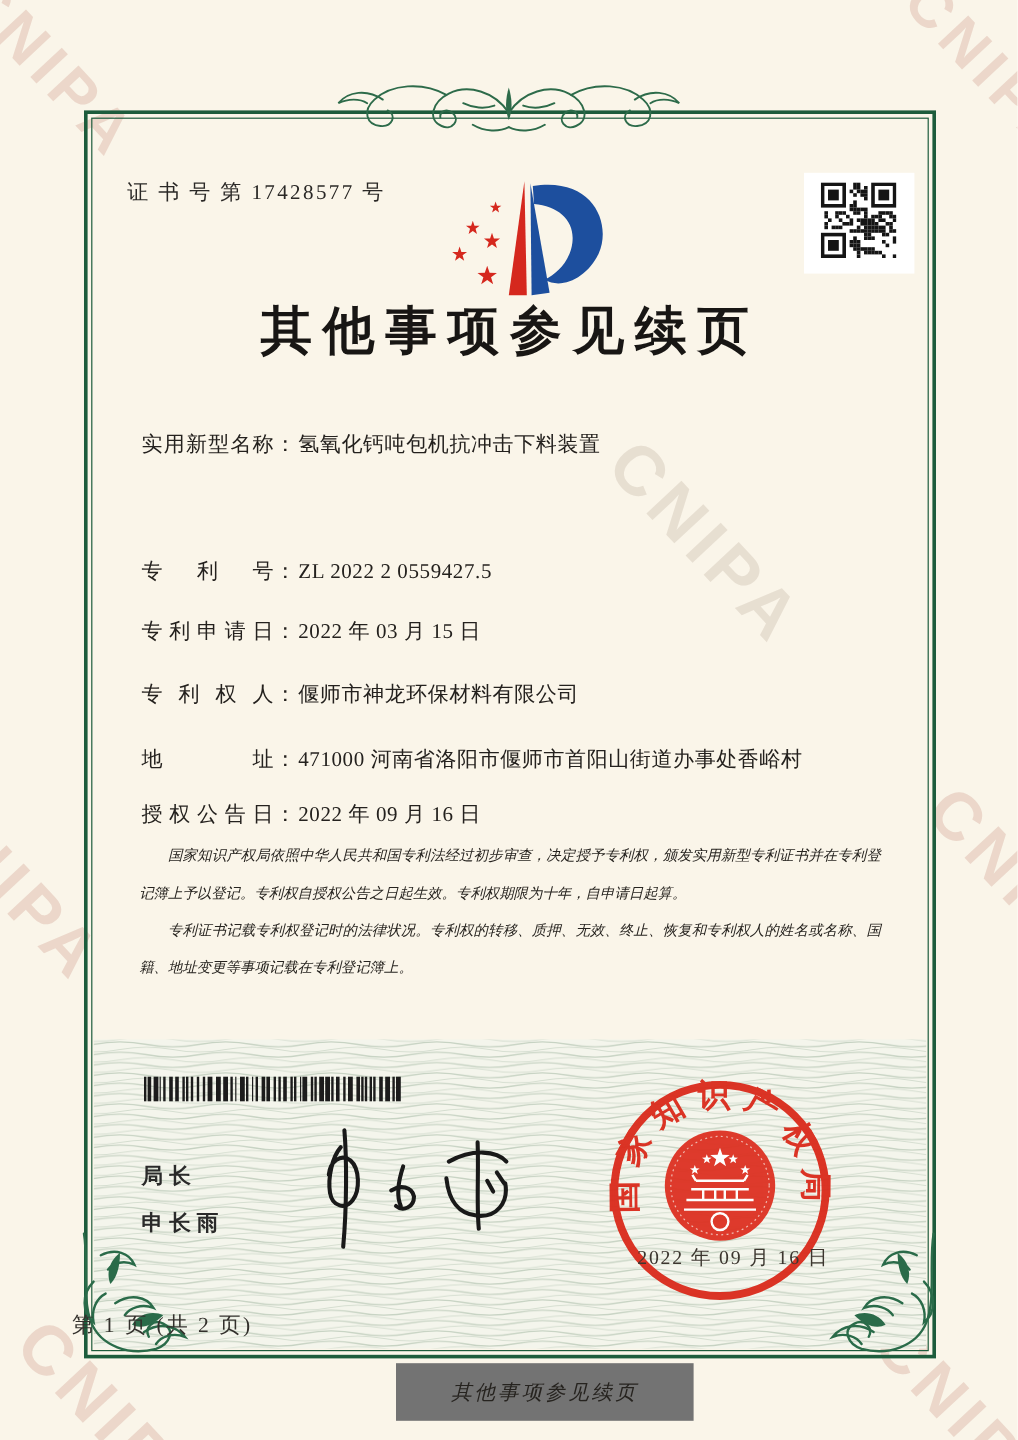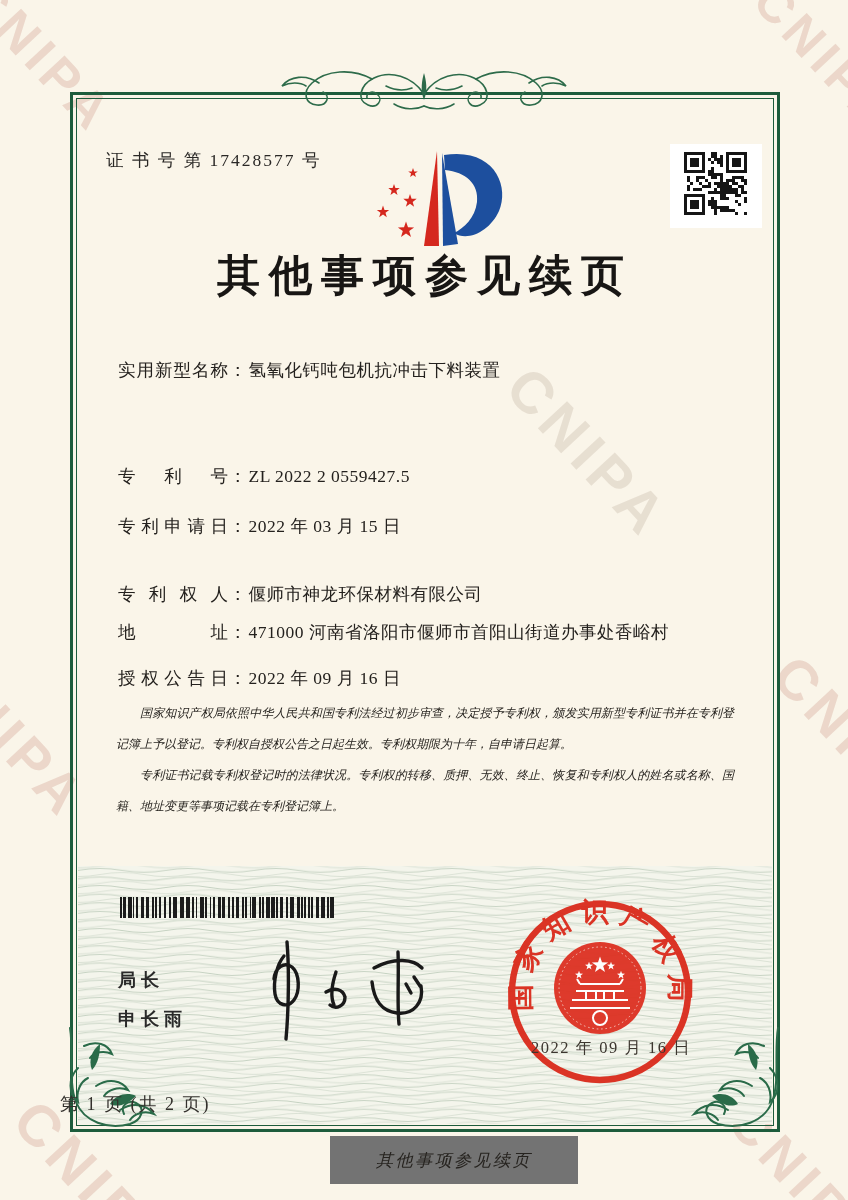--- a/index.html
+++ b/index.html
@@ -278,21 +278,21 @@
 
   <div class="row" style="top:358px">
     <span class="flabel">实用新型名称</span><span class="colon">：</span><span class="fvalue">氢氧化钙吨包机抗冲击下料装置</span>
   </div>
   <div class="row" style="top:464px">
     <span class="flabel">专利号</span><span class="colon">：</span><span class="fvalue">ZL 2022 2 0559427.5</span>
   </div>
   <div class="row" style="top:514px">
     <span class="flabel">专利申请日</span><span class="colon">：</span><span class="fvalue">2022 年 03 月 15 日</span>
   </div>
-  <div class="row" style="top:582px">
+  <div class="row" style="top:566px">
     <span class="flabel">专利权人</span><span class="colon">：</span><span class="fvalue">偃师市神龙环保材料有限公司</span>
   </div>
   <div class="row" style="top:620px">
     <span class="flabel">地址</span><span class="colon">：</span><span class="fvalue">471000 河南省洛阳市偃师市首阳山街道办事处香峪村</span>
   </div>
   <div class="row" style="top:666px">
     <span class="flabel">授权公告日</span><span class="colon">：</span><span class="fvalue">2022 年 09 月 16 日</span>
   </div>
 
   <div class="bodytext">

